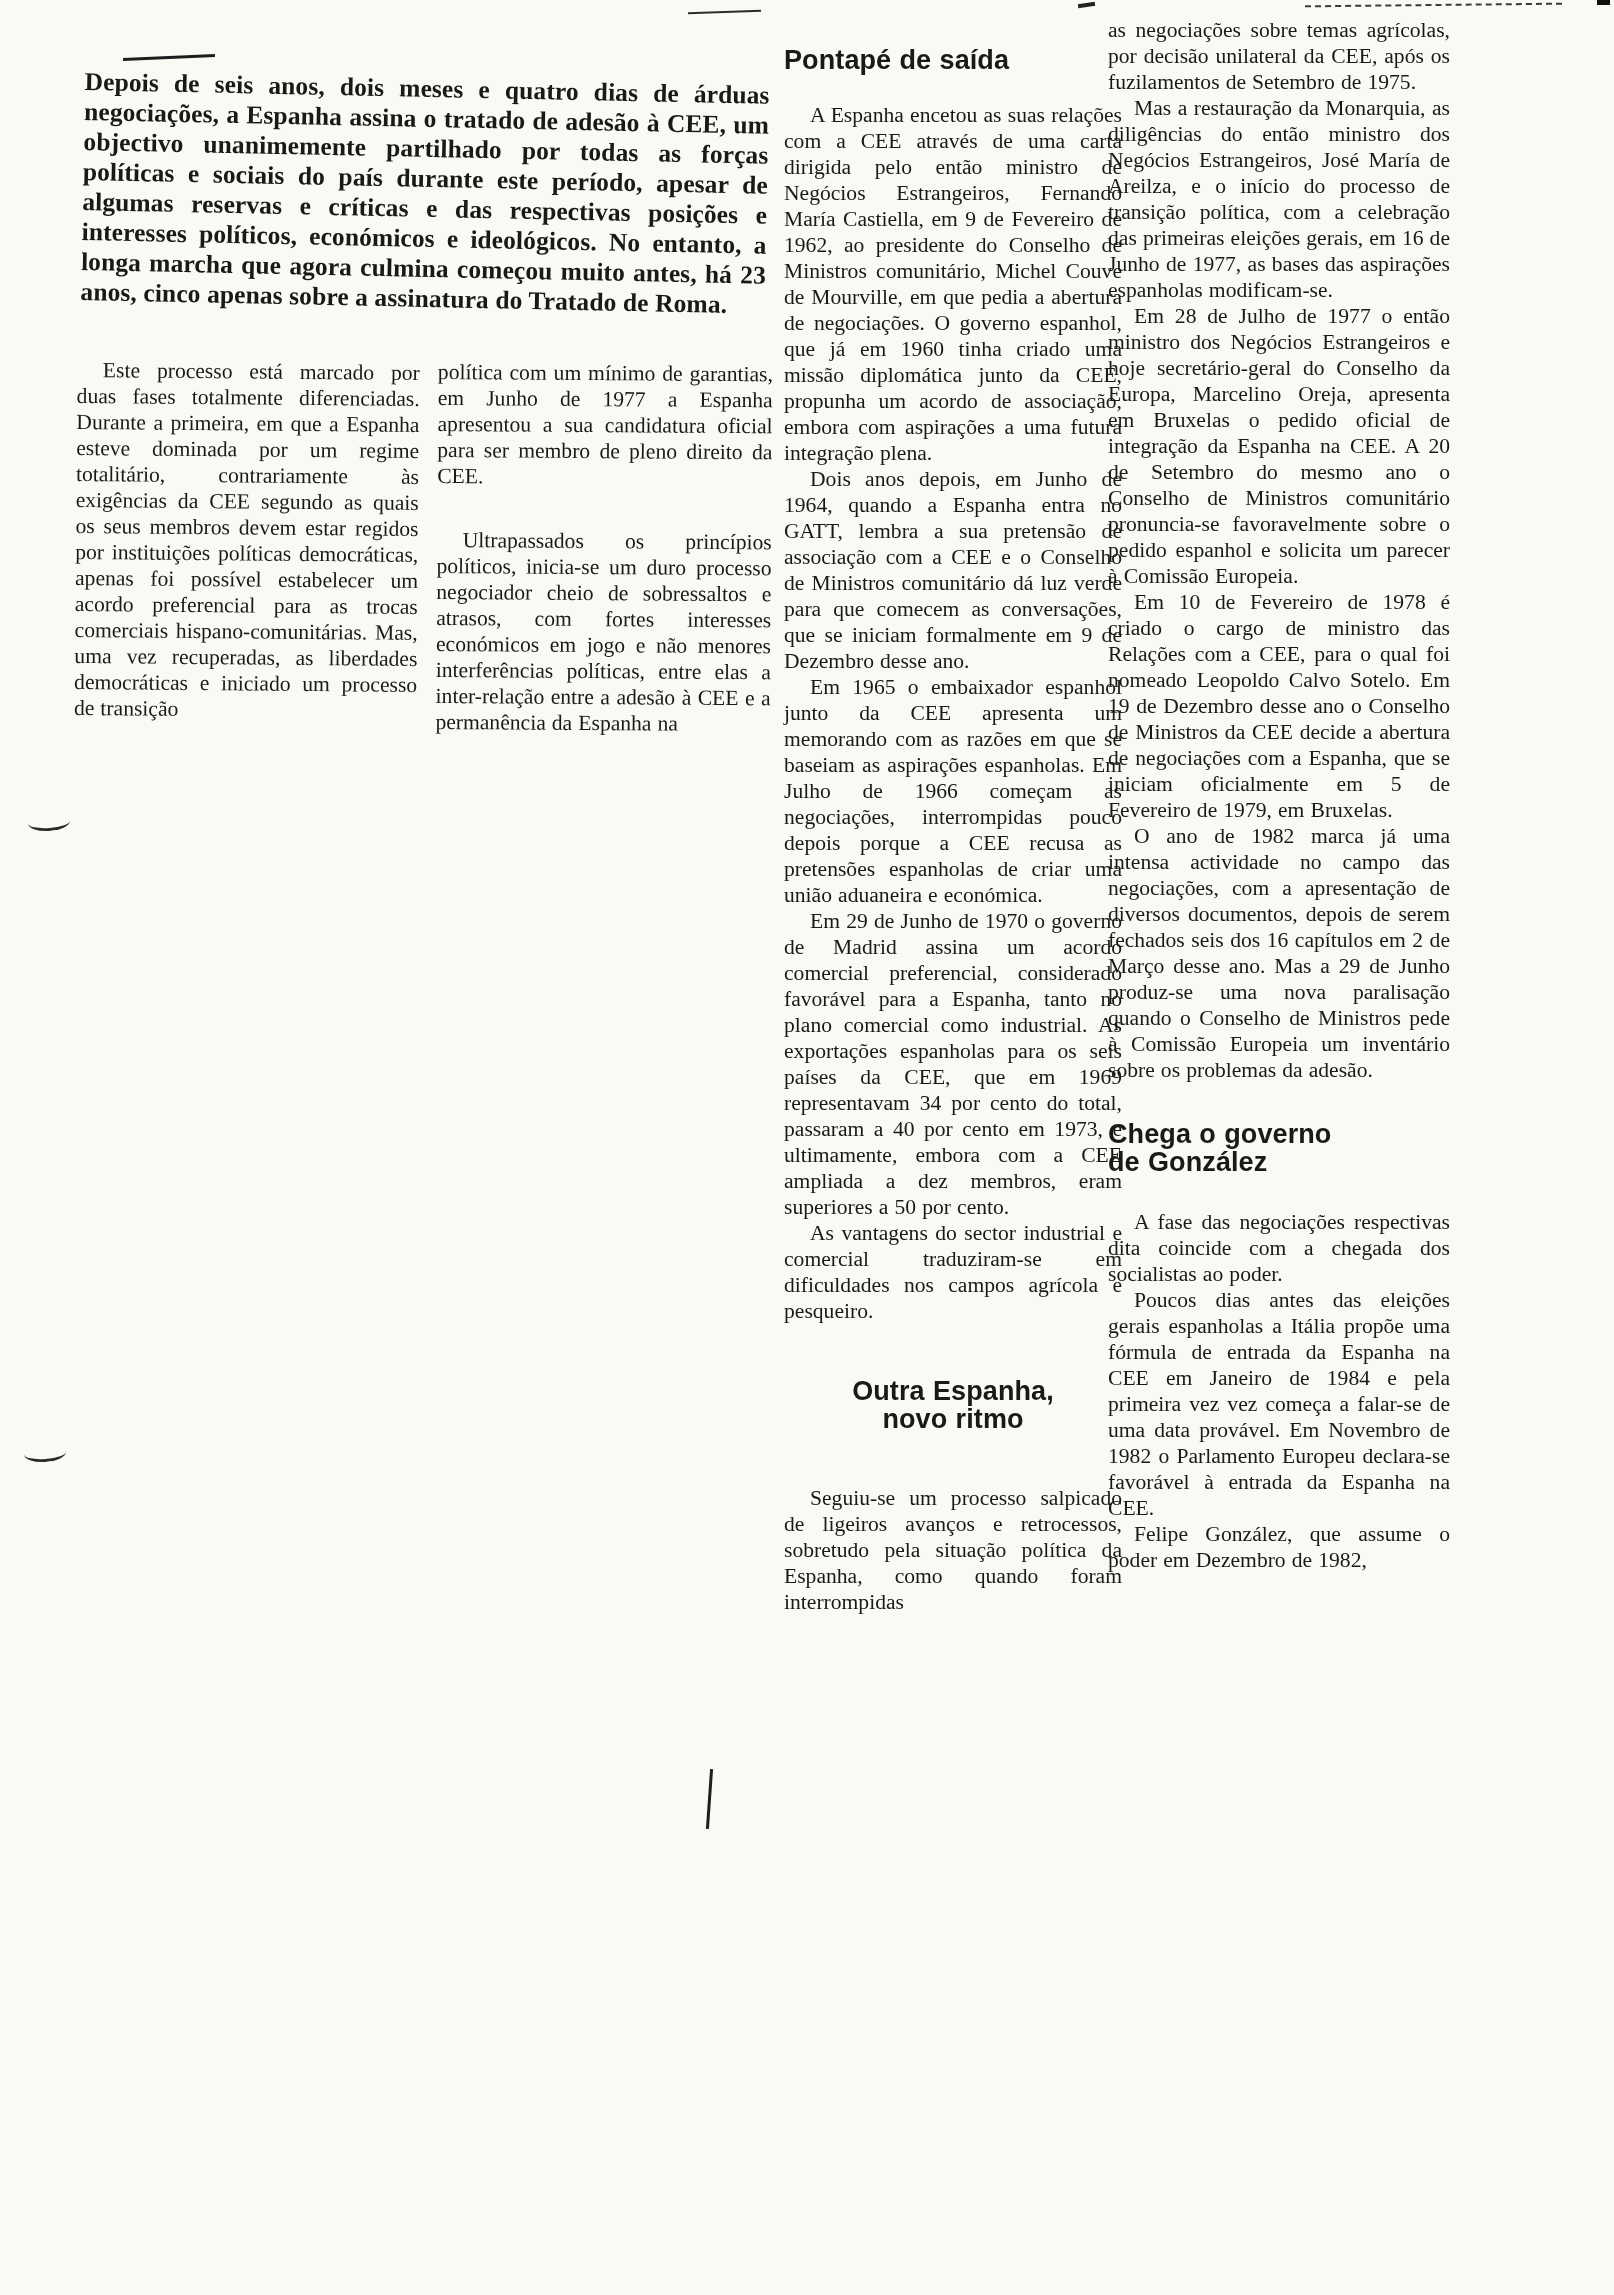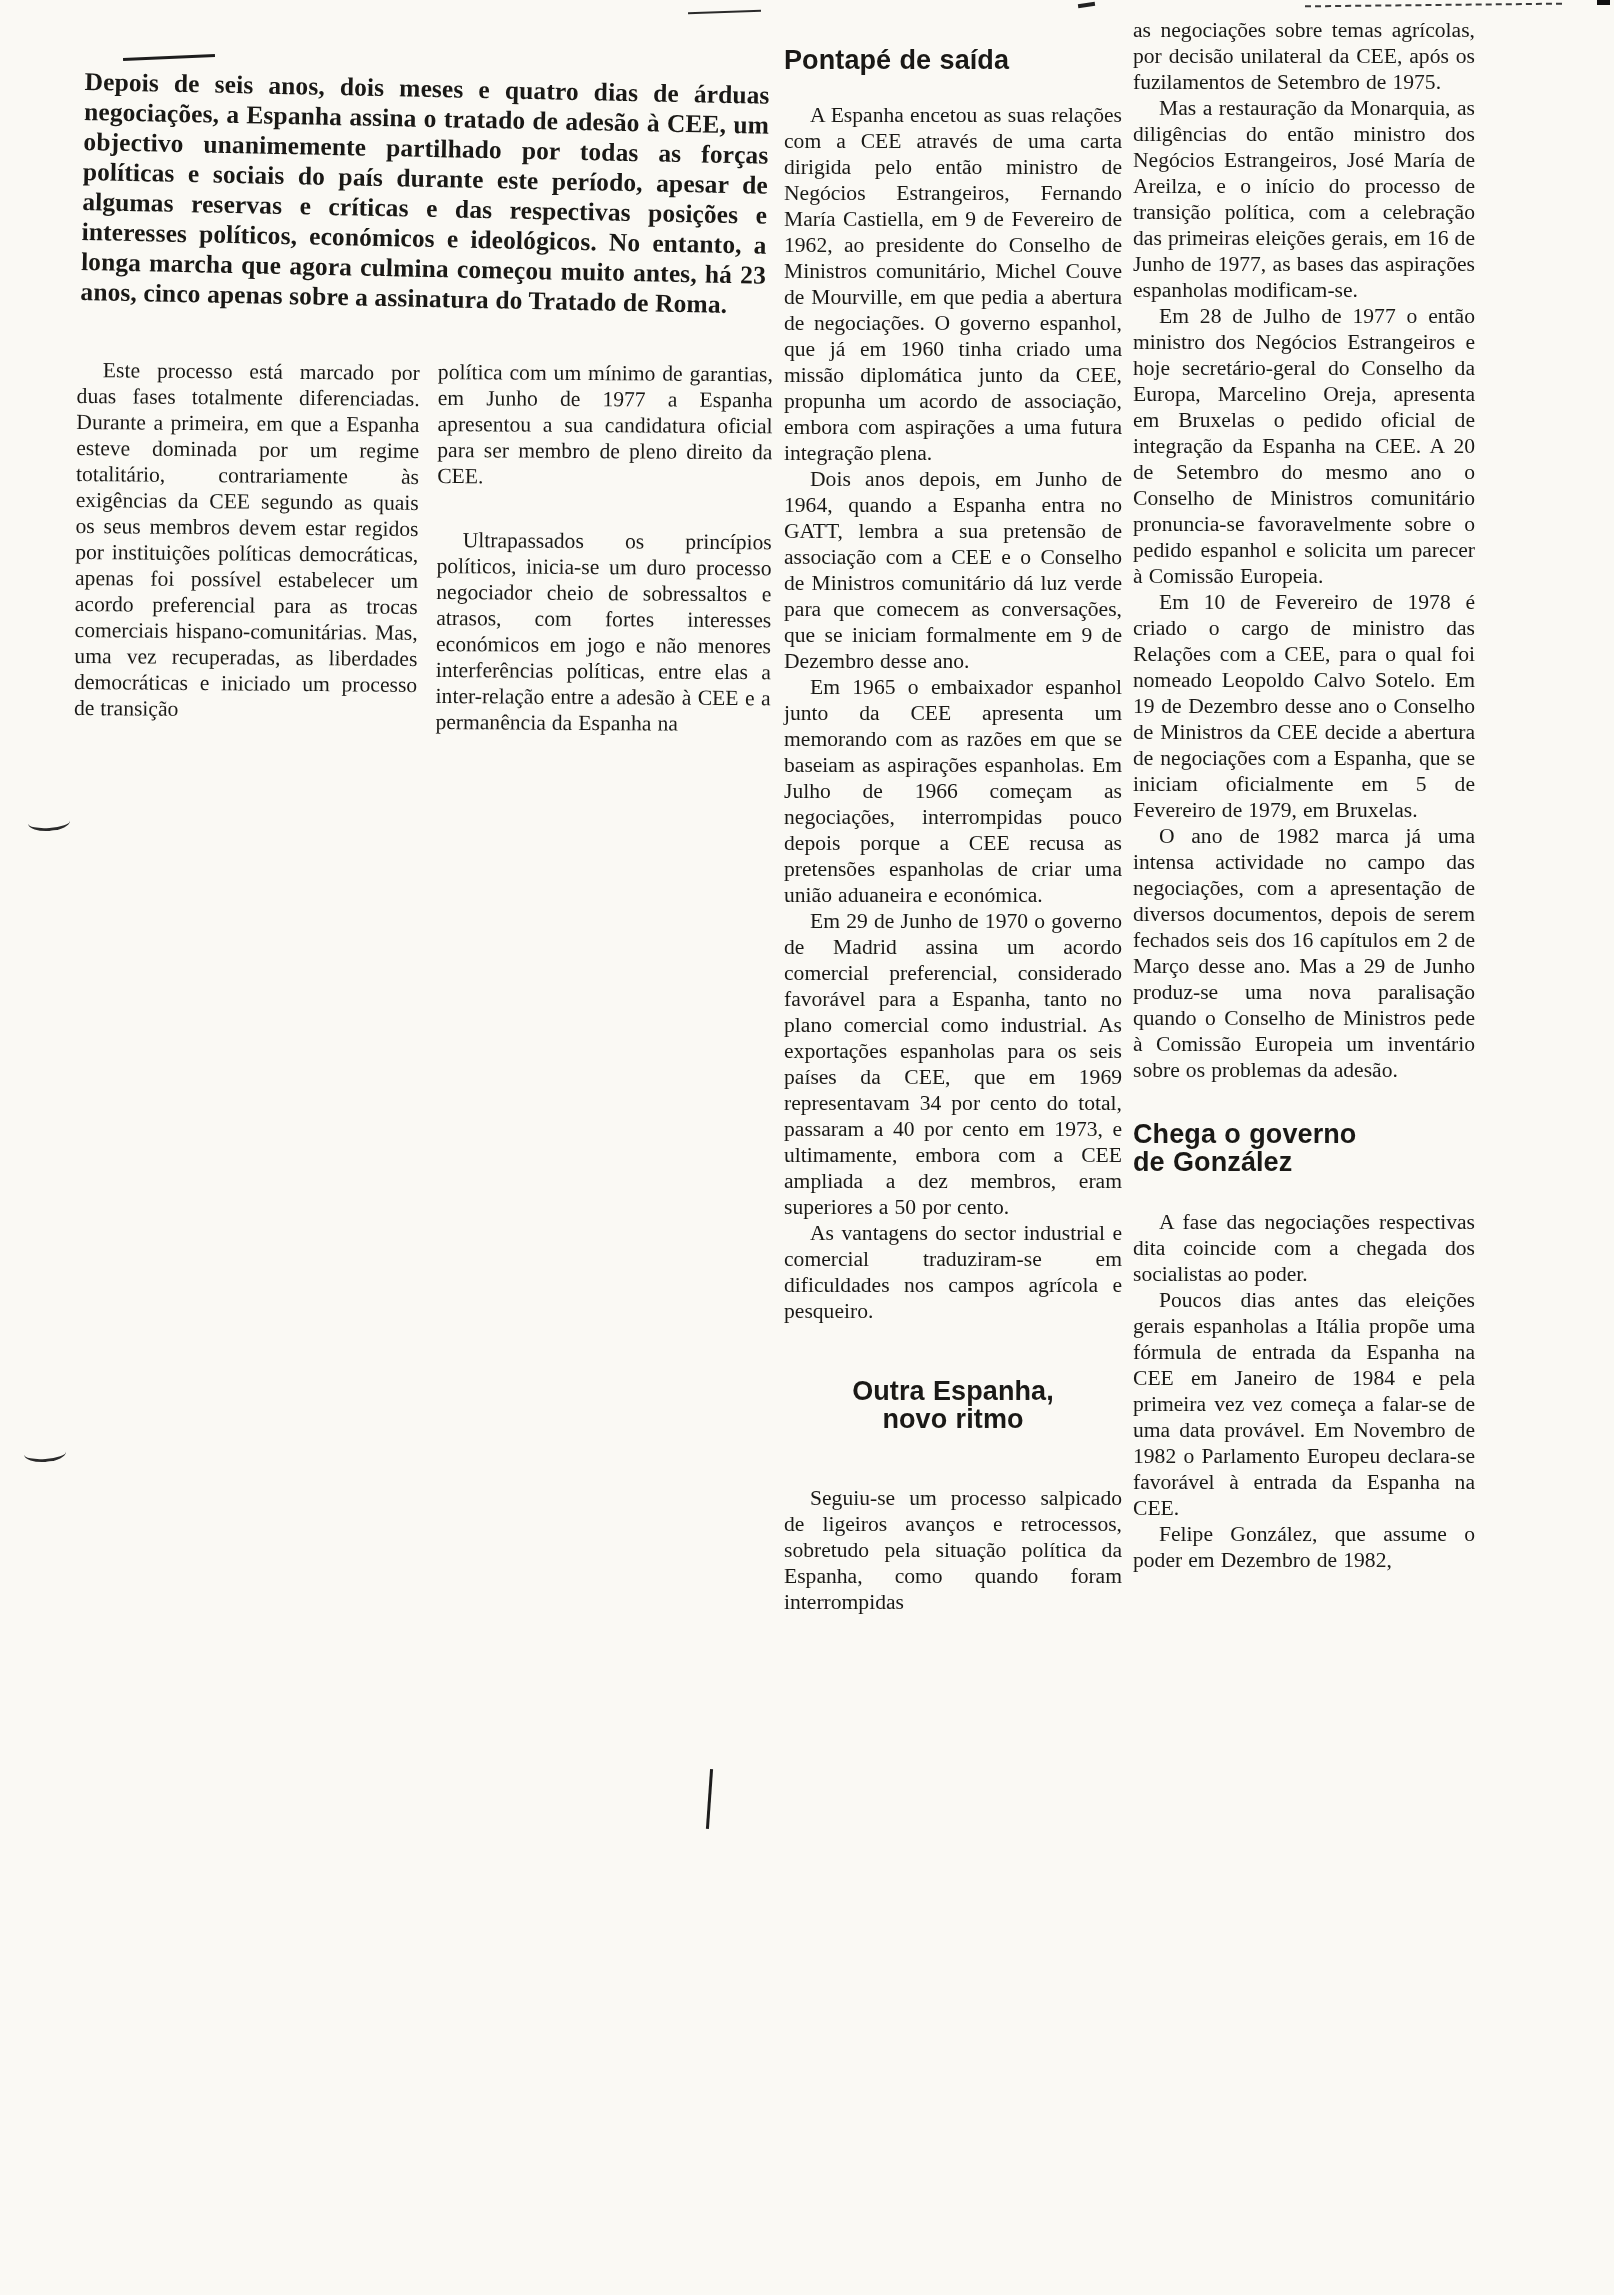--- a/index.html
+++ b/index.html
@@ -35,21 +35,21 @@
     position:absolute;
     font-size:21.6px;line-height:26px;
     text-align:justify;
     word-spacing:0.7px;
   }
   .col p{margin:0;}
   .col p.ind{text-indent:26px;}
   #col1{left:77px;top:357px;width:343px;transform:rotate(0.5deg);transform-origin:top left;}
   #col2{left:438px;top:359px;width:335px;transform:rotate(0.4deg);transform-origin:top left;}
   #col3{left:784px;top:14.4px;width:338px;}
-  #col4{left:1133px;top:17px;width:342px;}
+  #col4{left:1108px;top:17px;width:342px;}
 
   #col2 .gap-before{margin-top:38px;}
 
   h3.xhead{
     font-family:"Liberation Sans", sans-serif;
     font-weight:bold;
     font-size:27px;line-height:27.5px;
     margin:0;text-align:left;letter-spacing:0.1px;
   }
   #col3 .xhead-1{margin:33px 0 27.5px 0;}

